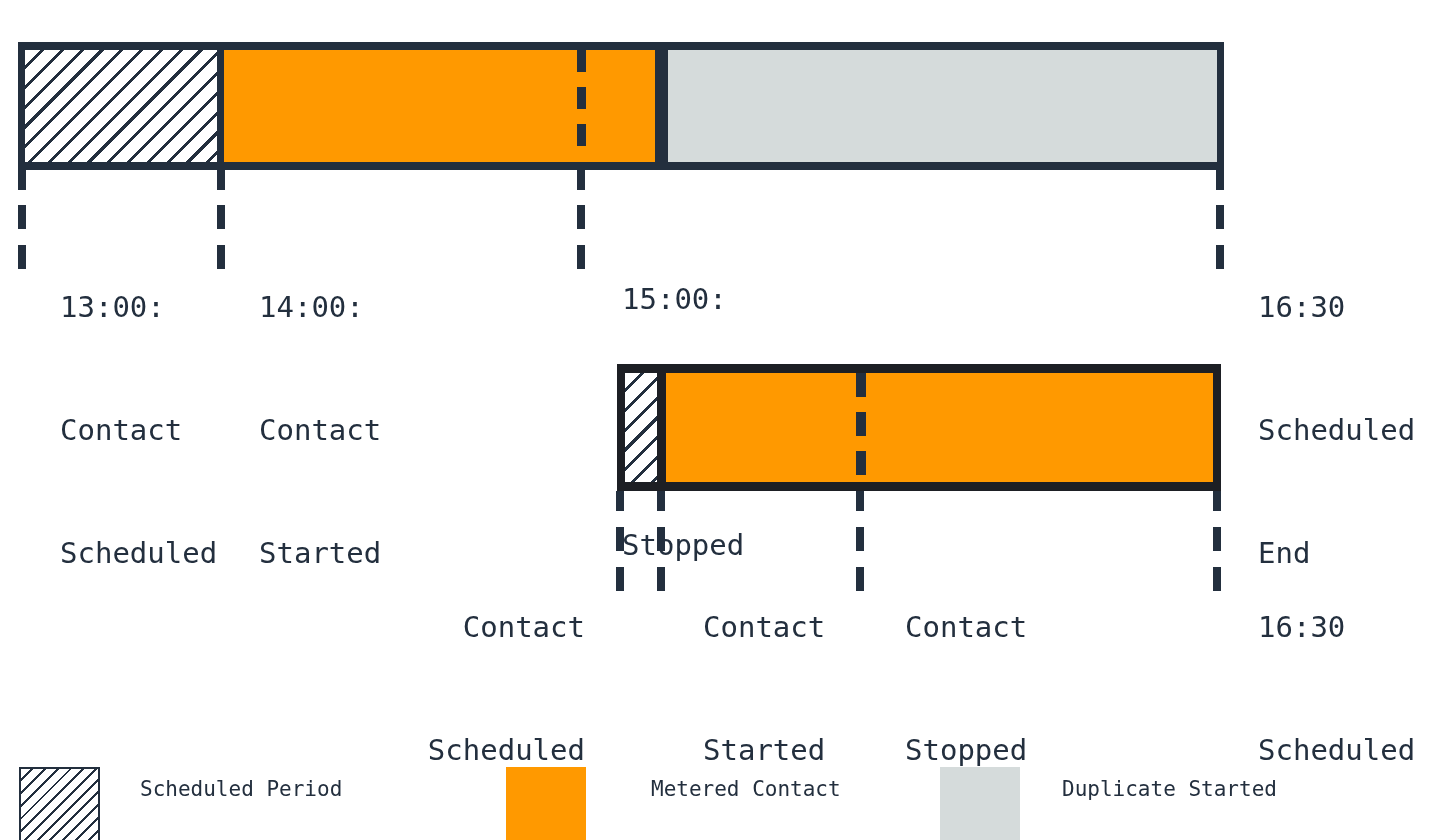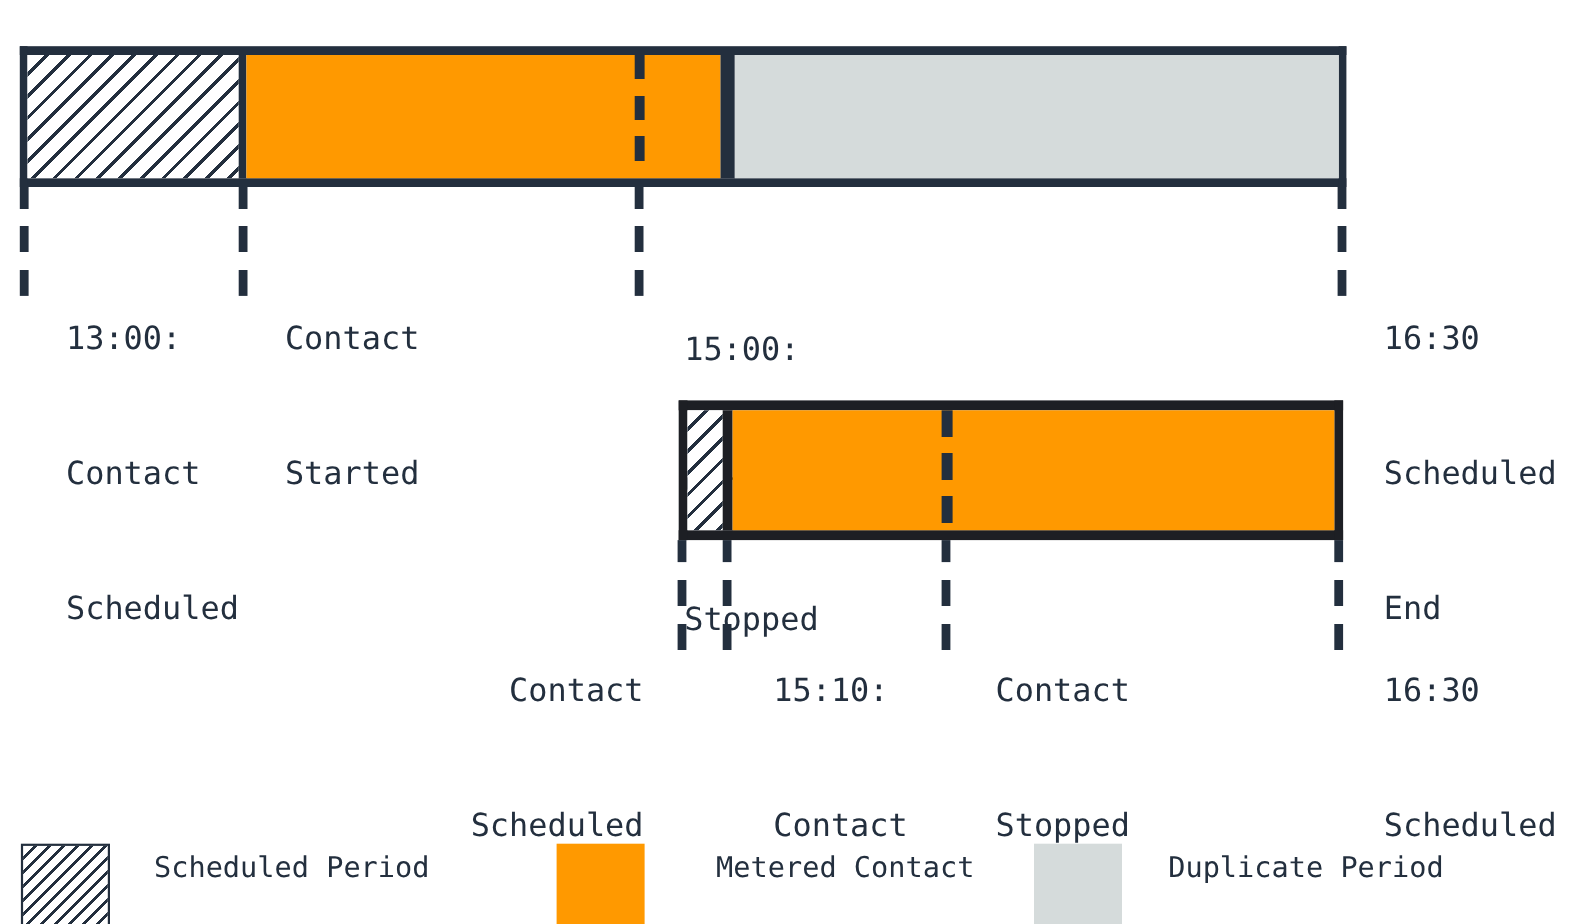--- a/index.html
+++ b/index.html
@@ -14,21 +14,21 @@
          background-image:repeating-linear-gradient(135deg,rgba(35,47,62,0) 0 11px,#232f3e 11px 14px);}
   .hatch-small{background-color:#ffffff;
          background-image:repeating-linear-gradient(135deg,rgba(35,47,62,0) 0 7px,#232f3e 7px 9px);}
   .vdash-navy{background-image:repeating-linear-gradient(to bottom,#232f3e 0 22px,rgba(0,0,0,0) 22px 37px);}
   .vdash-bar2{background-image:repeating-linear-gradient(to bottom,#232f3e 0 24px,rgba(0,0,0,0) 24px 39px);}
   .tick-solid{position:absolute;width:8px;height:20px;background:#232f3e;}
   .tick-dashes{position:absolute;width:8px;height:64px;
          background-image:repeating-linear-gradient(to bottom,#232f3e 0 24px,rgba(0,0,0,0) 24px 40px);}
   .lbl{position:absolute;font-size:29px;line-height:41px;white-space:pre;letter-spacing:0;}
   .lbl span{display:block;}
-  .legend-label{position:absolute;font-size:26px;line-height:31px;white-space:pre;}
+  .legend-label{position:absolute;font-size:21px;line-height:31px;white-space:pre;}
   .swatch{position:absolute;}
   .swatch-border{border:2px solid #232f3e;box-sizing:border-box;}
 </style>
 </head>
 <body>
 
 <div class="canvas">
 
   <div>
 
@@ -48,27 +48,28 @@
     <div class="tick-dashes" style="left:18px;top:178px;"></div>
     <div class="lbl" style="left:60px;top:178px;">
       <span>13:00:</span>
       <span>Contact</span>
       <span>Scheduled</span>
     </div>
 
     <div class="tick-solid" style="left:217px;top:143px;"></div>
     <div class="tick-dashes" style="left:217px;top:178px;"></div>
     <div class="lbl" style="left:259px;top:178px;">
+      <span>14:00:</span>
       <span>Contact</span>
       <span>Started</span>
     </div>
 
     <div class="tick-solid" style="left:577px;top:143px;"></div>
     <div class="tick-dashes" style="left:577px;top:178px;"></div>
-    <div class="lbl" style="left:622px;top:188px;">
+    <div class="lbl" style="left:622px;top:170px;">
       <span>15:00:</span>
       <span>Contact</span>
       <span>Stopped</span>
     </div>
 
     <div class="tick-solid" style="left:1216px;top:143px;"></div>
     <div class="tick-dashes" style="left:1216px;top:178px;"></div>
     <div class="lbl" style="left:1258px;top:178px;">
       <span>16:30</span>
       <span>Scheduled</span>
@@ -91,21 +92,20 @@
     <div class="tick-solid" style="left:616px;top:464px;"></div>
     <div class="tick-dashes" style="left:616px;top:500px;"></div>
     <div class="lbl" style="right:863px;top:498px;text-align:right;">
       <span>Contact</span>
       <span>Scheduled</span>
     </div>
 
     <div class="tick-solid" style="left:657px;top:464px;"></div>
     <div class="tick-dashes" style="left:657px;top:500px;"></div>
     <div class="lbl" style="left:703px;top:498px;">
-      <span>15:10:</span>
       <span>Contact</span>
       <span>Started</span>
     </div>
 
     <div class="tick-solid" style="left:856px;top:464px;"></div>
     <div class="tick-dashes" style="left:856px;top:500px;"></div>
     <div class="lbl" style="left:905px;top:498px;">
       <span>Contact</span>
       <span>Stopped</span>
     </div>
@@ -120,16 +120,16 @@
   </div>
 
   <div>
     <div class="swatch hatch-small swatch-border" style="left:19px;top:740px;width:81px;height:80px;"></div>
     <div class="legend-label" style="left:140px;top:747px;">Scheduled Period</div>
 
     <div class="swatch orange-fill" style="left:506px;top:740px;width:80px;height:78px;"></div>
     <div class="legend-label" style="left:651px;top:747px;">Metered Contact</div>
 
     <div class="swatch gray-fill" style="left:940px;top:740px;width:80px;height:78px;"></div>
-    <div class="legend-label" style="left:1062px;top:747px;">Duplicate Period</div>
+    <div class="legend-label" style="left:1062px;top:747px;">Duplicate Started</div>
   </div>
 
 </div>
 
 </body></html>

